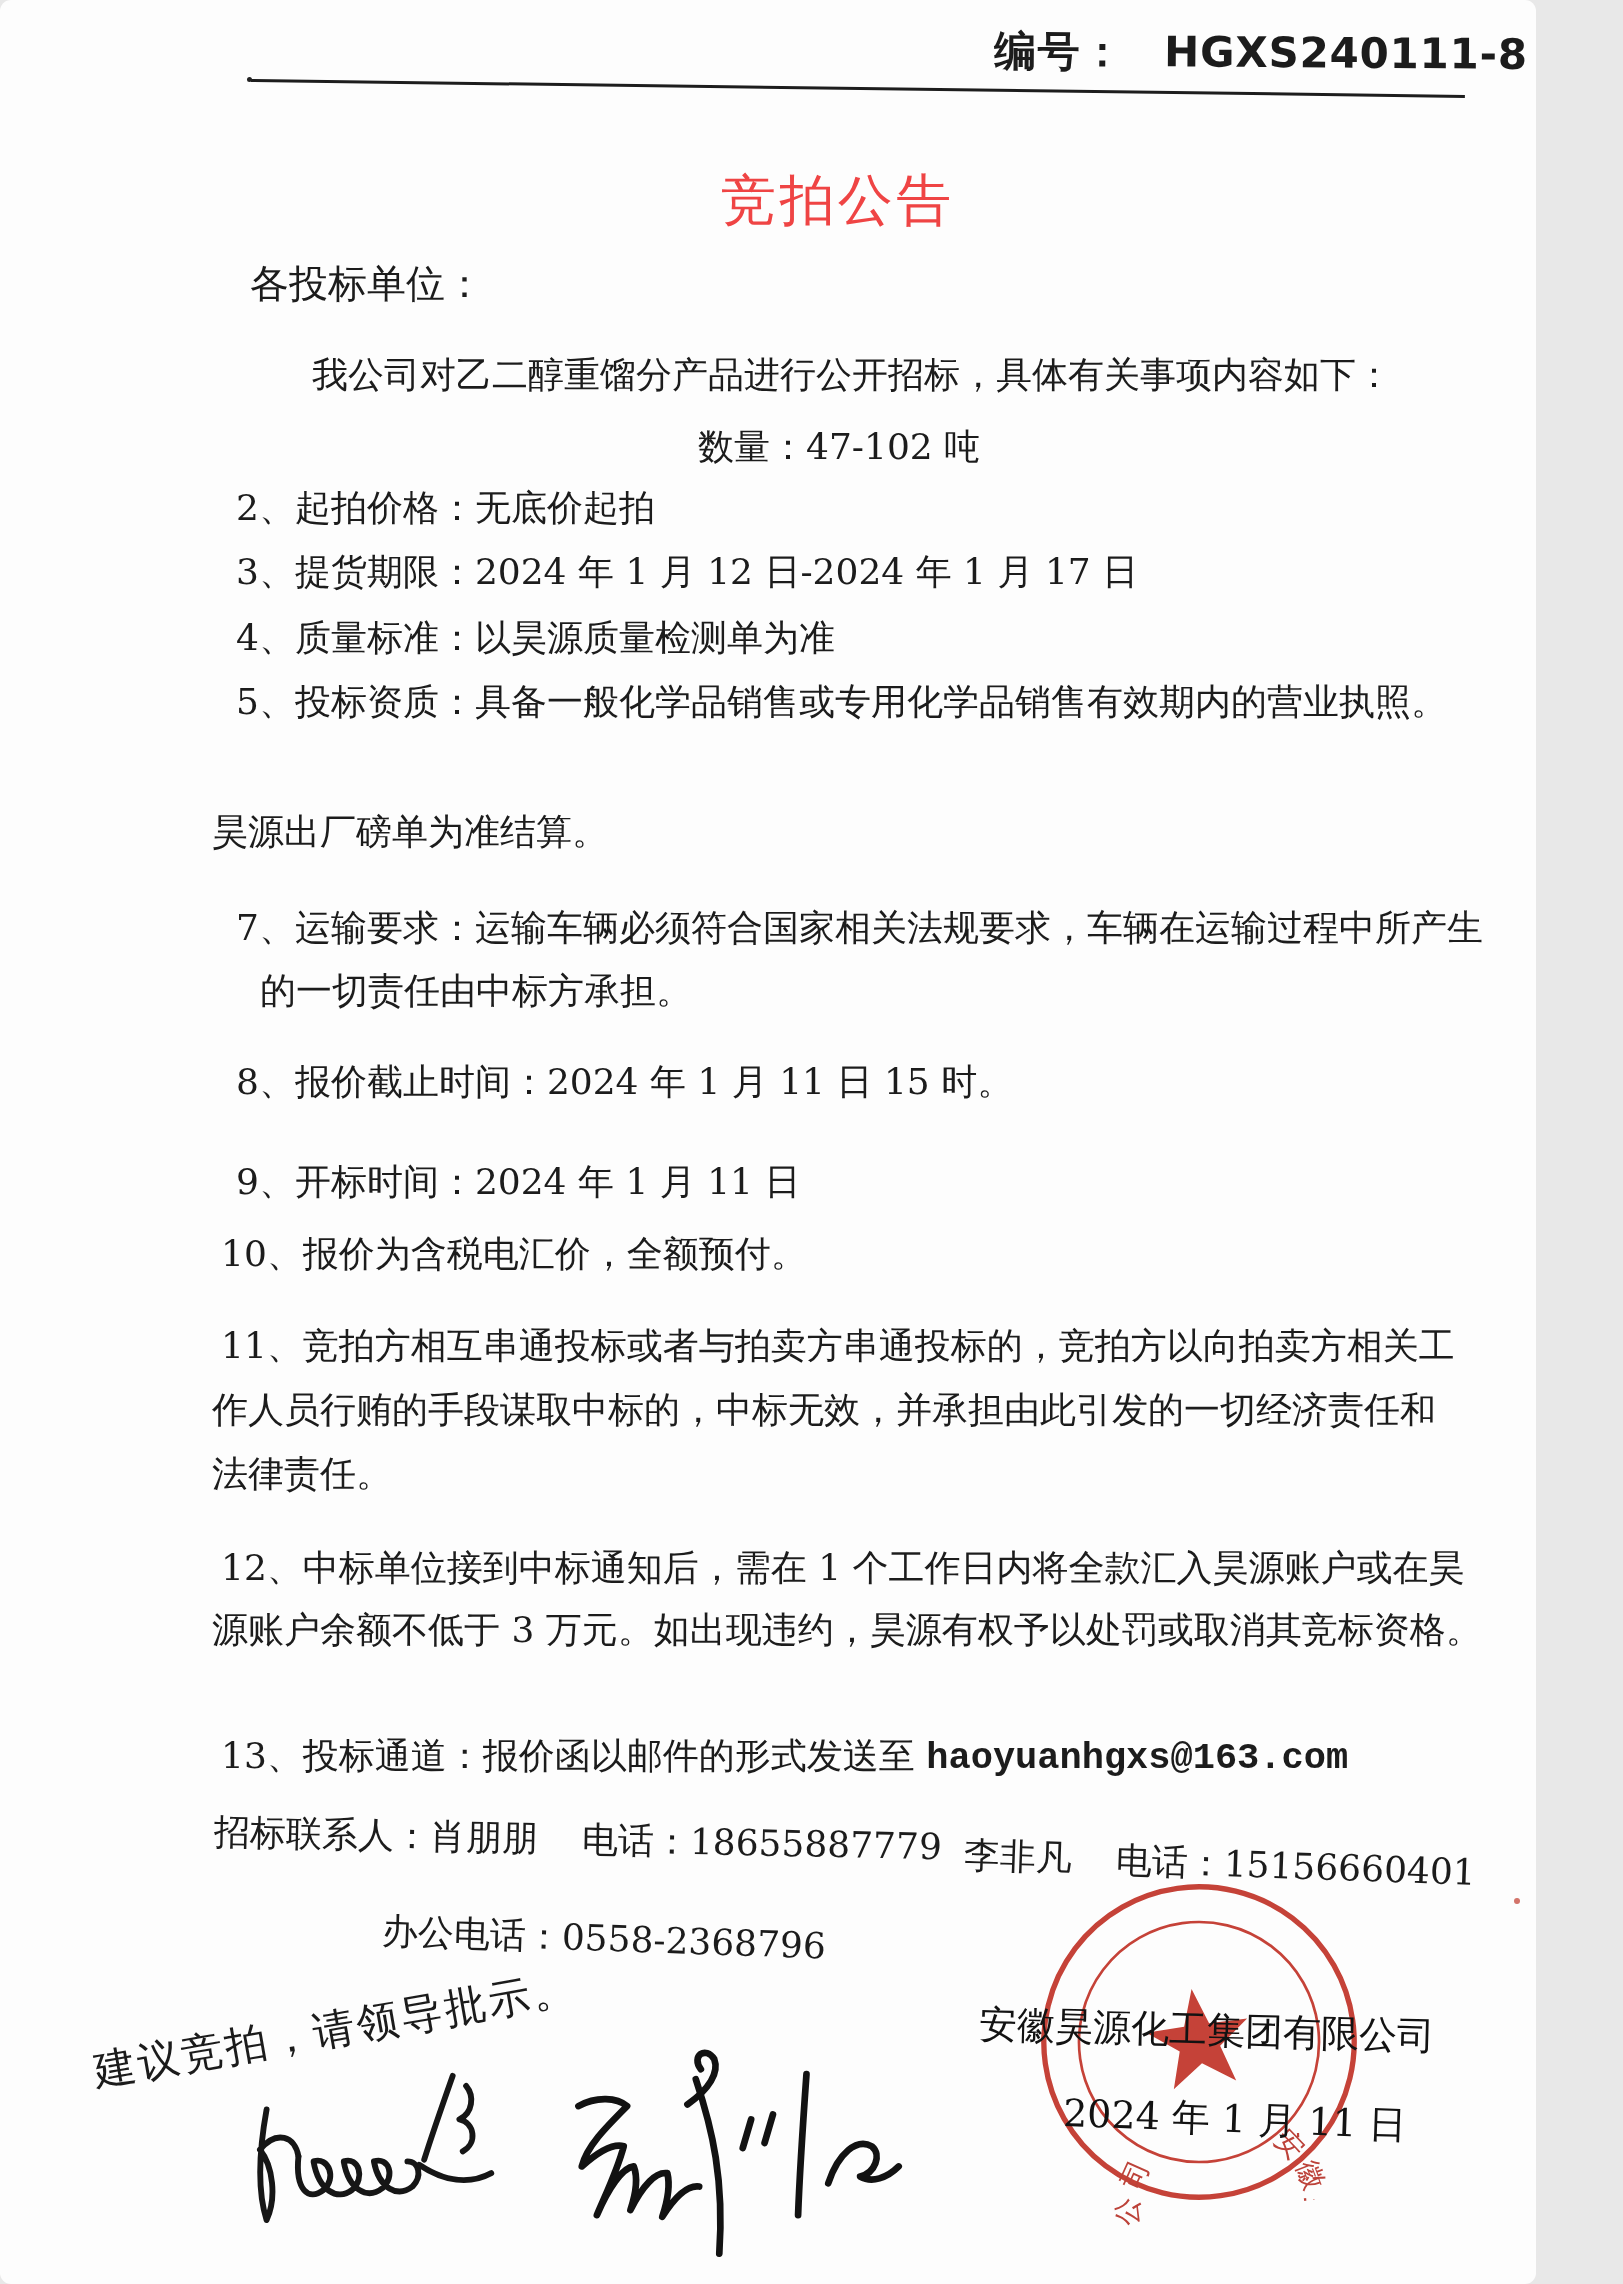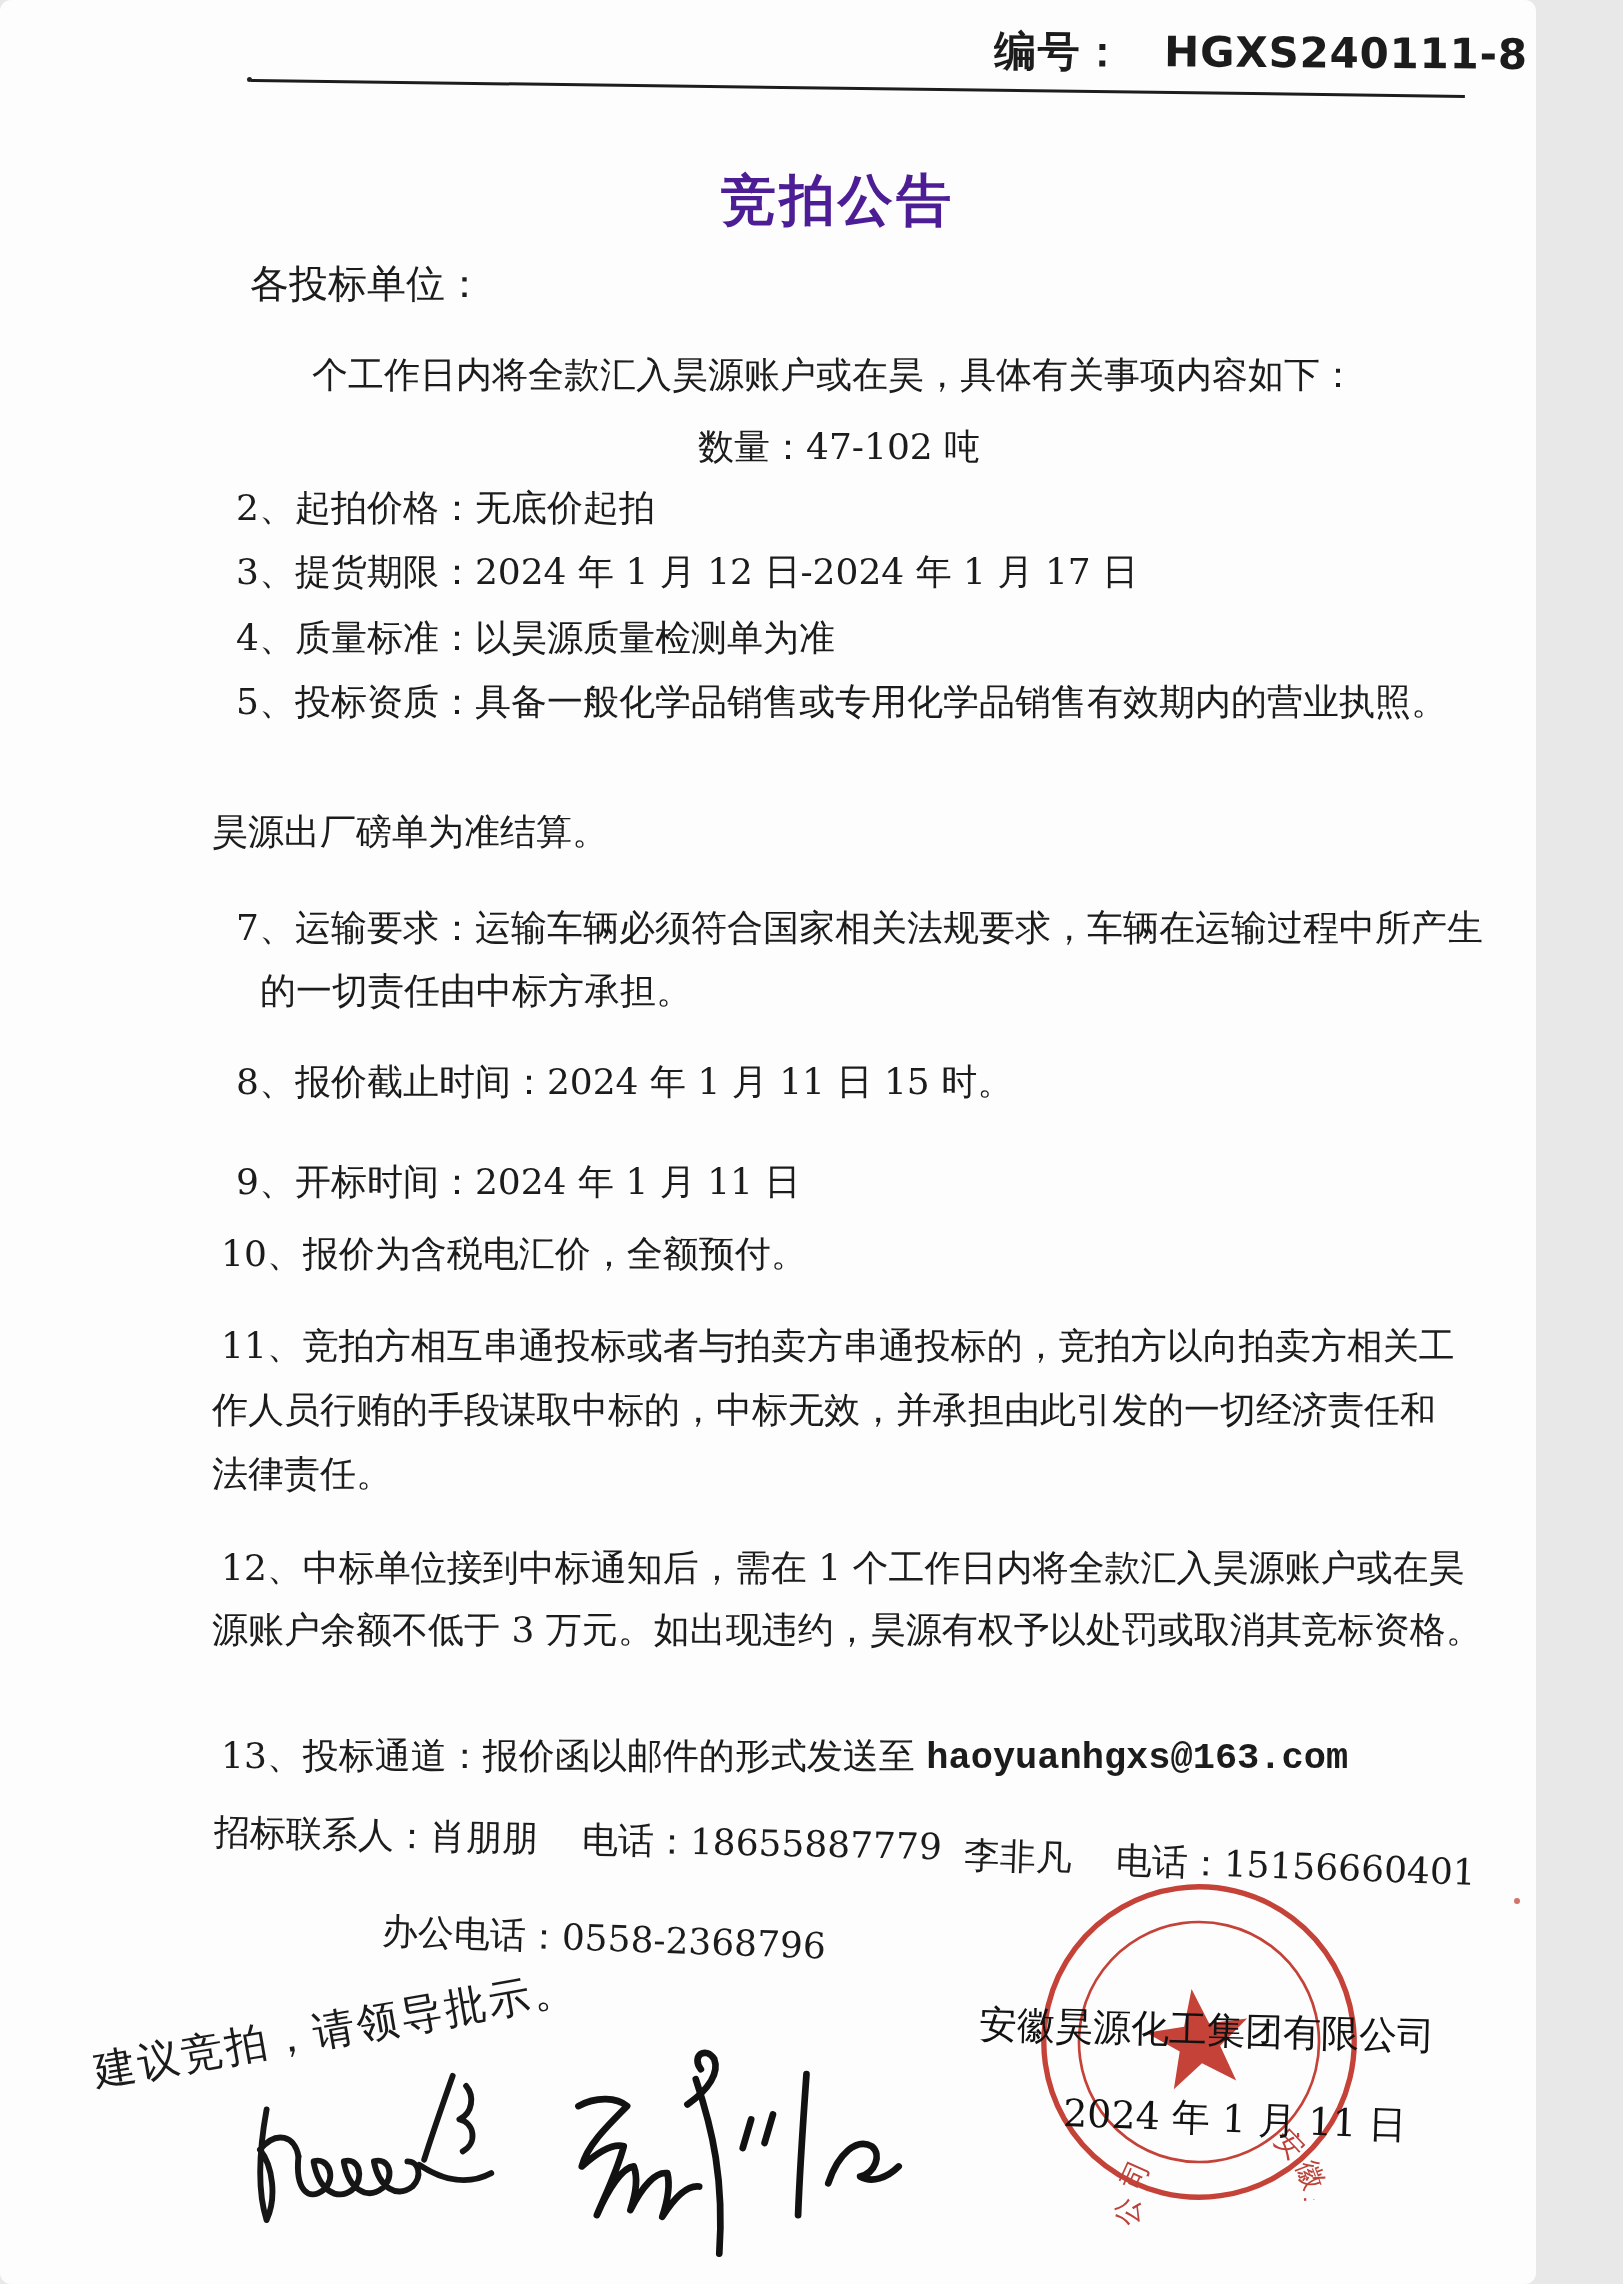--- a/index.html
+++ b/index.html
@@ -19,22 +19,22 @@
     font-weight:bold;font-size:42px;letter-spacing:1.7px;
     transform:rotate(0.4deg);
   }
   .ref .gap{margin-left:39px;letter-spacing:0.8px;}
   .rule{
     position:absolute;top:79px;left:251px;width:1214px;height:3.4px;
     background:#1d1d1d;transform:rotate(0.75deg);transform-origin:left center;
   }
   .title{
     position:absolute;top:164px;left:721px;
-    font-size:55px;font-weight:bold;letter-spacing:3.4px;
-    color:#4c1d95;
+    font-size:55px;font-weight:normal;letter-spacing:3.4px;
+    color:#ef4444;
   }
   .salutation{top:260px;left:250px;font-size:39px;}
   .intro{top:352px;left:312px;}
   .email{
     font-family:"Liberation Mono","DejaVu Sans Mono",monospace;
     font-weight:bold;font-size:37px;letter-spacing:0px;
   }
   .contact-gap{margin-left:44px;}
   .stamp-svg{
     position:absolute;left:1013px;top:1870px;width:372px;height:344px;
@@ -57,21 +57,21 @@
 <div class="page">
 
   <div class="ref">
     <span>编号：</span><span class="gap">HGXS240111-8</span>
   </div>
   <div class="rule"></div>
 
   <div class="title">竞拍公告</div>
 
   <div class="t salutation">各投标单位：</div>
-  <div class="t intro">个工作日内将全款汇入昊源账户或在昊，具体有关事项内容如下：</div>
+  <div class="t intro">我公司对乙二醇重馏分产品进行公开招标，具体有关事项内容如下：</div>
 
   <div class="t" style="top:424px;left:698px;">数量：47-102 吨</div>
   <div class="t" style="top:485px;left:236px;">2、起拍价格：无底价起拍</div>
   <div class="t" style="top:549px;left:236px;">3、提货期限：2024 年 1 月 12 日-2024 年 1 月 17 日</div>
   <div class="t" style="top:615px;left:236px;">4、质量标准：以昊源质量检测单为准</div>
   <div class="t" style="top:679px;left:236px;">5、投标资质：具备一般化学品销售或专用化学品销售有效期内的营业执照。</div>
   <div class="t" style="top:809px;left:212px;">昊源出厂磅单为准结算。</div>
   <div class="t" style="top:905px;left:236px;">7、运输要求：运输车辆必须符合国家相关法规要求，车辆在运输过程中所产生</div>
   <div class="t" style="top:968px;left:212px;margin-left:48px;">的一切责任由中标方承担。</div>
   <div class="t" style="top:1059px;left:236px;">8、报价截止时间：2024 年 1 月 11 日 15 时。</div>

